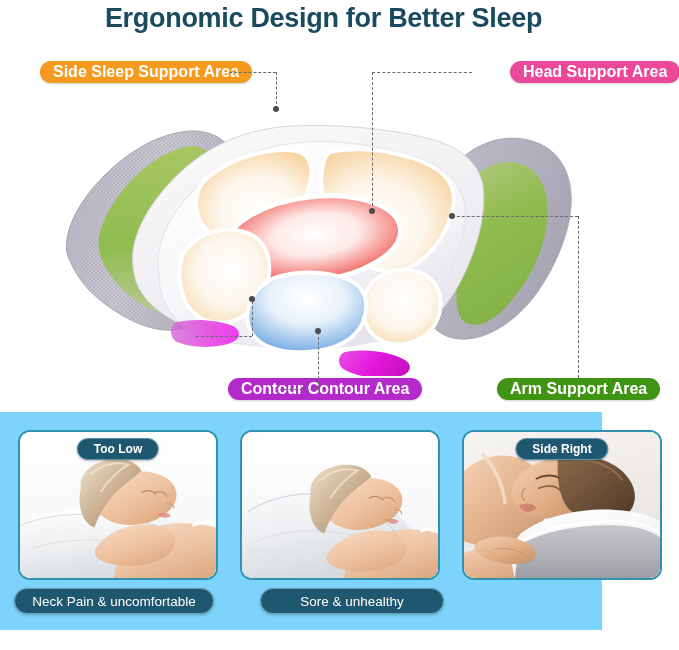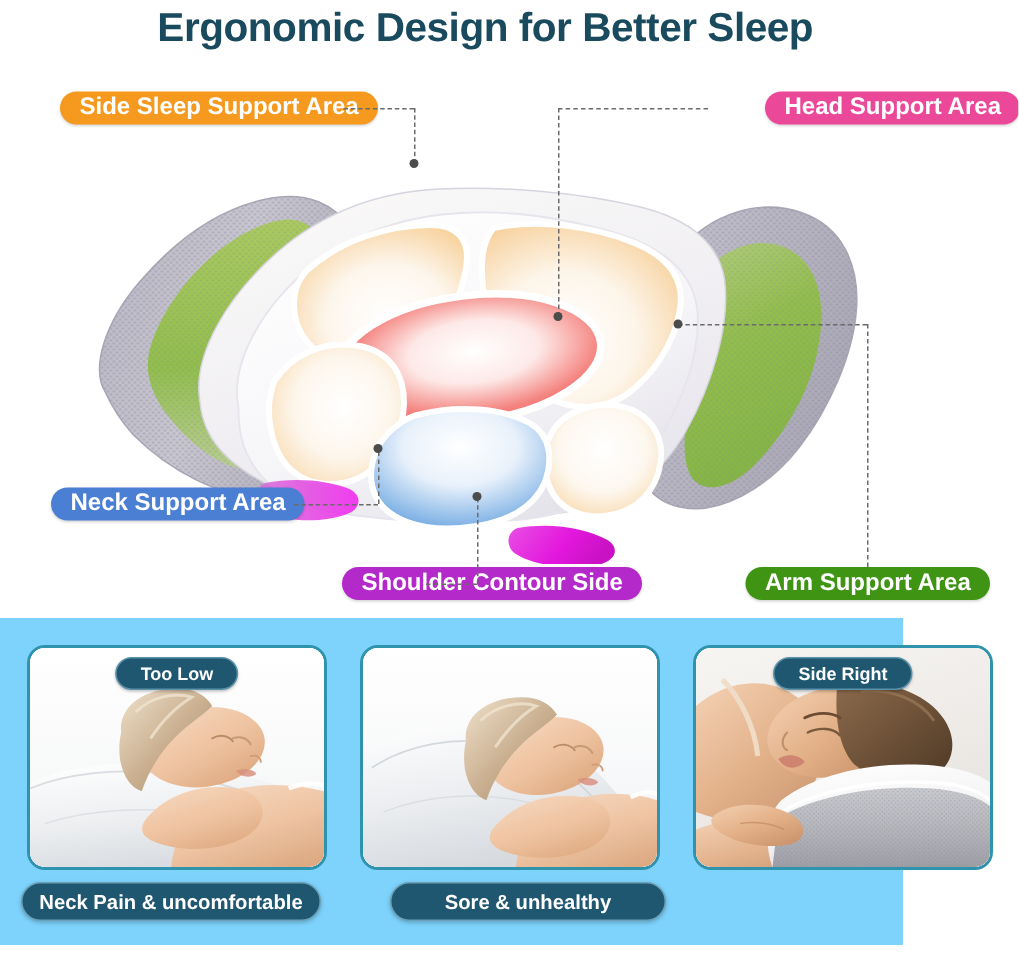--- a/index.html
+++ b/index.html
@@ -61,21 +61,21 @@
   .photo svg{display:block;width:100%;height:100%;}
 
   .badge{
     position:absolute;top:6px;left:50%;transform:translateX(-50%);
     background:#1f5670;color:#fff;font-weight:bold;font-size:12px;
     border-radius:12px;padding:3px 16px;white-space:nowrap;
     border:1px solid #5c93ab;box-shadow:0 1px 2px rgba(0,0,0,.25);
   }
   .caption{
     position:absolute;top:176px;height:26px;
-    background:#1f5670;color:#fff;font-weight:bold;font-size:13.5px;
+    background:#1f5670;color:#fff;font-weight:normal;font-size:13.5px;
     border-radius:13px;display:flex;align-items:center;justify-content:center;
     white-space:nowrap;border:1.5px solid #6ca2b7;
     box-shadow:0 1px 3px rgba(0,0,0,.25);box-sizing:border-box;
   }
   .caption.c1{left:14px;width:200px;}
   .caption.c2{left:248px;width:184px;margin-left:12px;}
   .caption.c3{left:468px;width:190px;}
 </style>
 </head>
 <body>
@@ -249,25 +249,22 @@
                  C328,305 302,301 290,294 C282,290 282,279 290,276 Z" fill="url(#gMagR)"></path>
       </svg>
     </div>
 
     <div class="pill side">
       <span>Side Sleep Support Area</span>
     </div>
     <div class="pill head">
       <span>Head Support Area</span>
     </div>
-    <div class="pill neck">
-      <span>Neck Support Area</span>
-    </div>
     <div class="pill shoulder">
-      <span>Shoulder Contour Side</span>
+      <span>Contour Contour Area</span>
     </div>
     <div class="pill arm">
       <span>Arm Support Area</span>
     </div>
 
     <div class="ln" style="left:229px;top:36px;width:47px;"></div>
     <div class="lnv" style="left:276px;top:36px;height:37px;"></div>
     <div class="dot" style="left:273px;top:70px;"></div>
 
     <div class="ln" style="left:372px;top:36px;width:100px;"></div>

